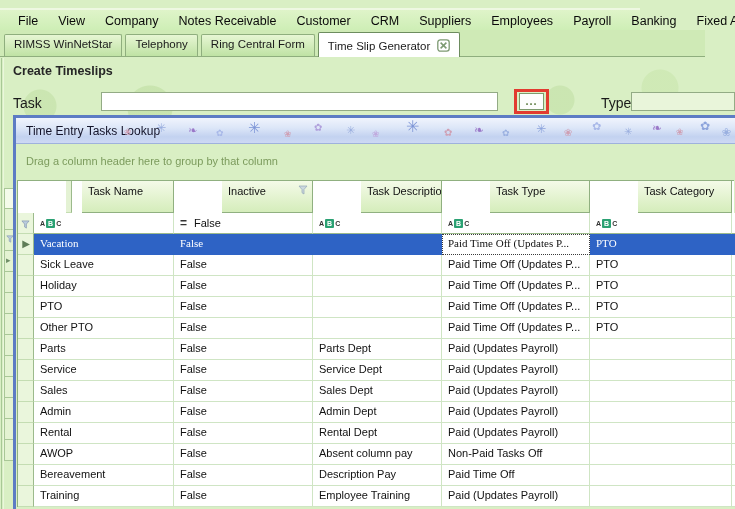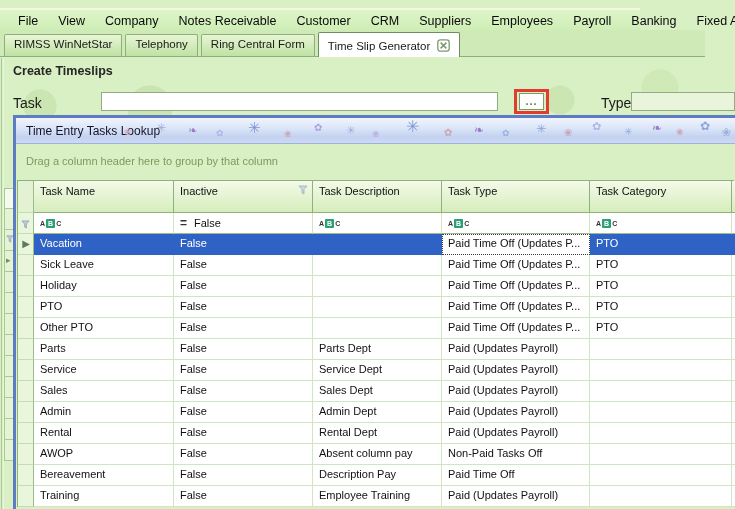--- a/index.html
+++ b/index.html
@@ -100,41 +100,41 @@
     display:grid;
     grid-template-columns:16px 140px 139px 129px 148px 142px minmax(10px,1fr);
     width:717px;
     border-top:1px solid #90b080; border-left:1px solid #90b080;
     background:#fff;
   }
   .hcell {
     height:32px; background:linear-gradient(#f4fae8,#d5edbb);
     border-right:1px solid #90b080; border-bottom:1px solid #90b080;
     font-size:11px; color:#111; padding:4px 6px; position:relative;
-    white-space:nowrap; overflow:hidden;
+    white-space:nowrap; overflow:hidden;margin-left:48px;
   }
   .fcell {
     height:21px; background:#fff;
     border-right:1px solid #cfe5c4; border-bottom:1px solid #9cba8c;
     padding:3px 6px; display:flex; align-items:center; gap:1px;
     white-space:nowrap; overflow:hidden;
   }
   .dcell {
     height:21px; background:#fff; font-size:11px; color:#111;
     border-right:1px solid #cfe5c4; border-bottom:1px solid #cfe5c4;
     padding:3px 6px 0 6px; white-space:nowrap; overflow:hidden;
   }
   .ind {
     background:#eaf6dc !important; color:#111;
     border-right:1px solid #9cba8c !important; border-bottom:1px solid #c4ddb2 !important;
     padding:3px 2px 0 3px; text-align:center;
   }
   .hcell.ind { background:#e4f2d4 !important; }
   .sel { background:#2e63c5 !important; color:#ffffff !important;
-         border-right-color:#2e63c5 !important; border-bottom-color:#2e63c5 !important; }
+         border-right-color:#2e63c5 !important; border-bottom-color:#2e63c5 !important;font-family:Liberation Serif, serif; }
   .focuscell { background:#ffffff !important; color:#111 !important;
     border:1px dotted #3a3a3a !important; padding:2px 5px 0 5px !important; }
   .sel-arrow { color:#5f7d57; font-size:10px; line-height:13px; }
   
   .abc { display:inline-flex; align-items:center; font-weight:bold; gap:1px; }
   .abc .a, .abc .c { font-size:7px; color:#333; }
   .abc .b { font-size:7px; color:#fff; background:#2ba173; padding:0 2px; line-height:9px; border-radius:1px; }
   .eqfalse { font-size:11px; color:#111; display:flex; gap:7px; align-items:center; }
   .eqfalse b { font-weight:bold; font-size:12px; color:#333; }
   .funnel-hdr { position:absolute; right:4px; top:4px; opacity:.8; }

